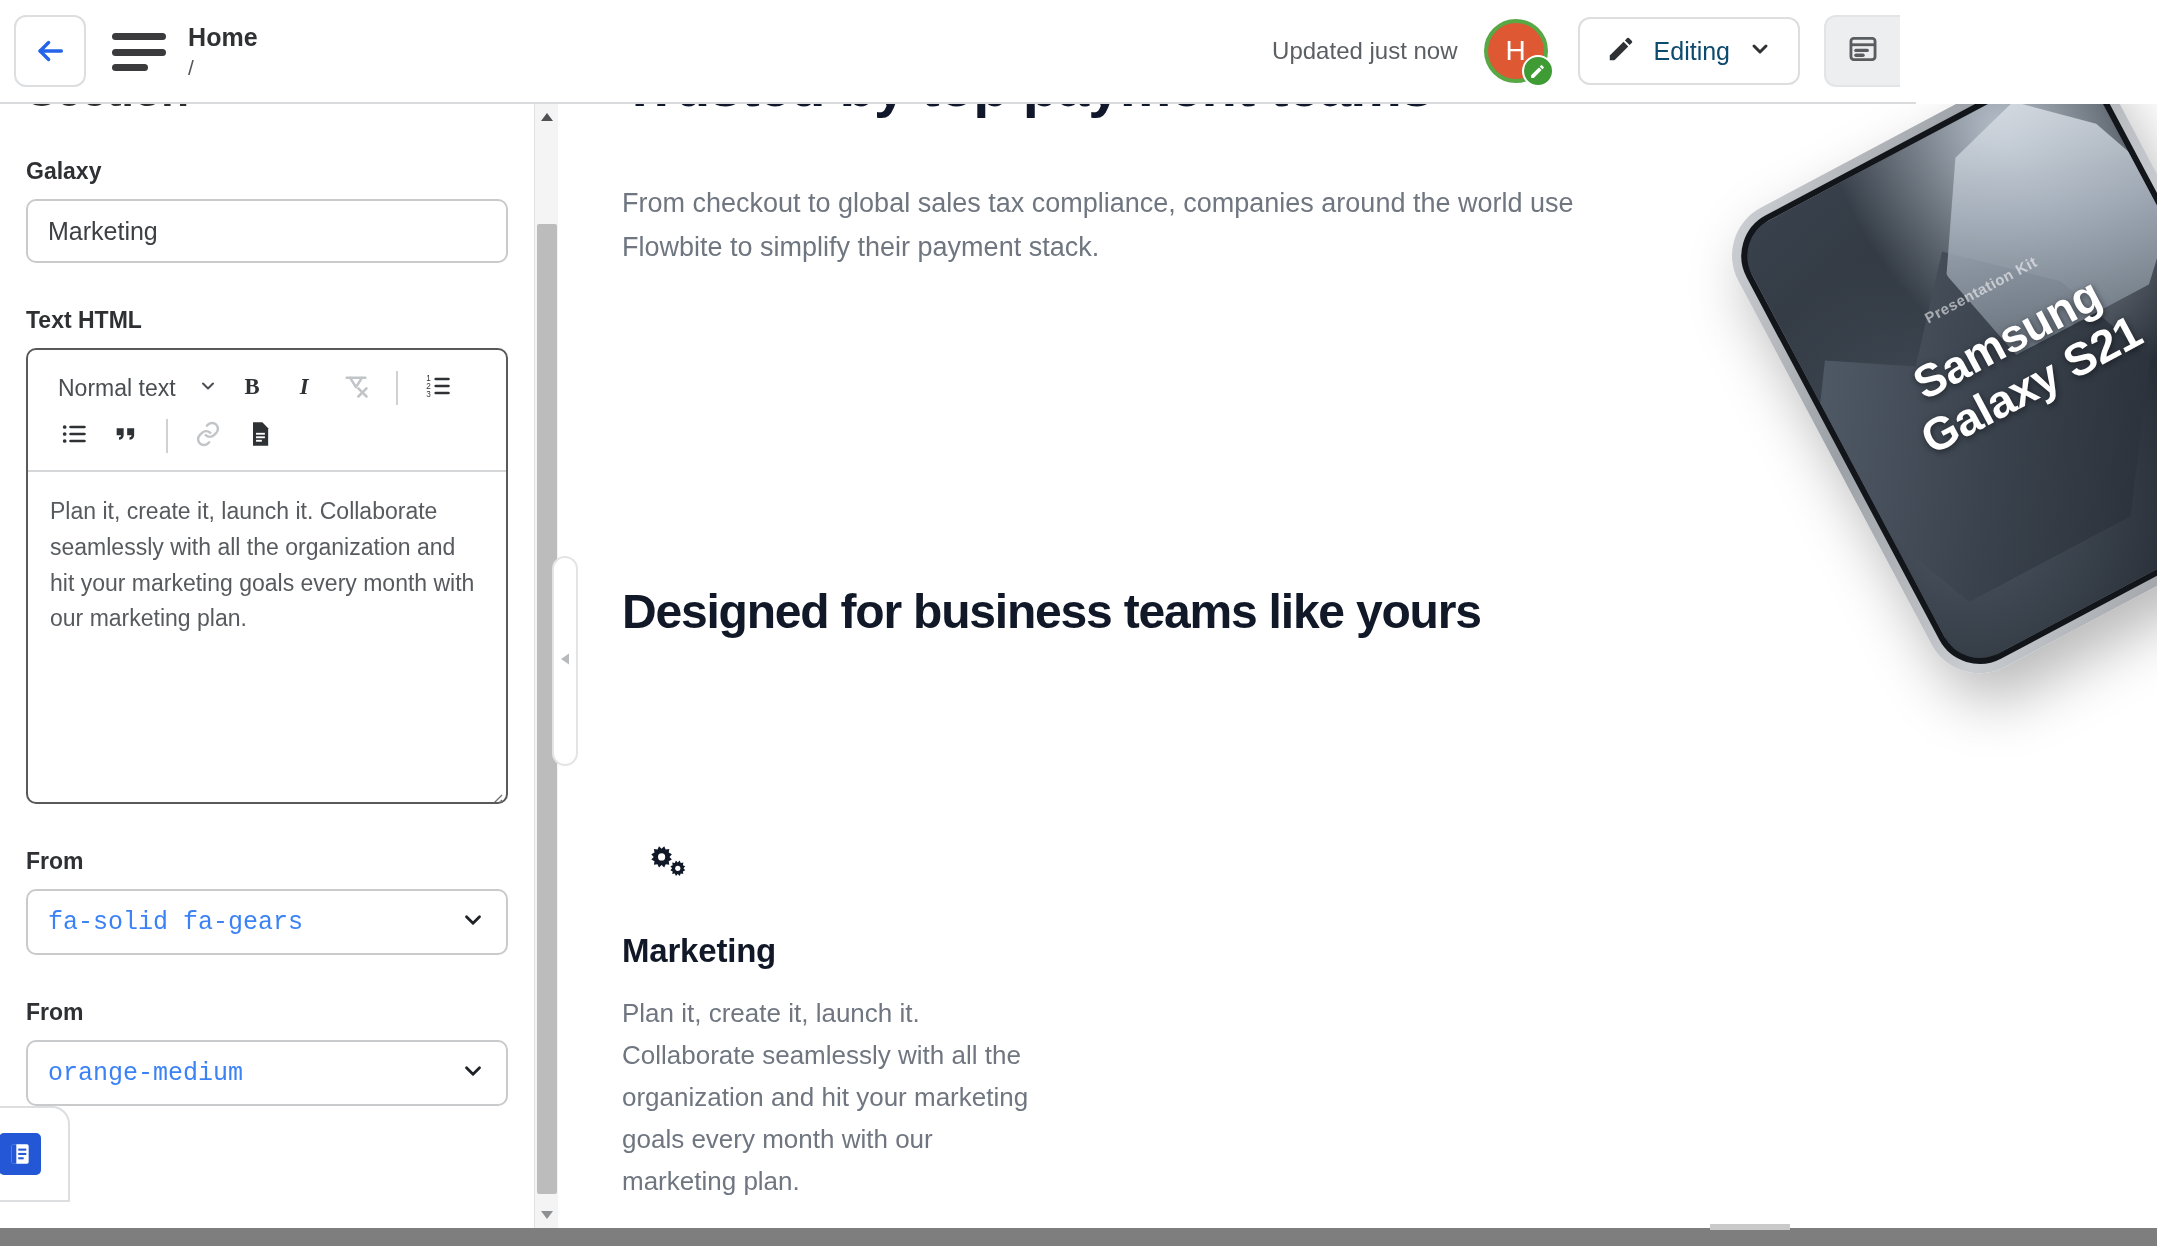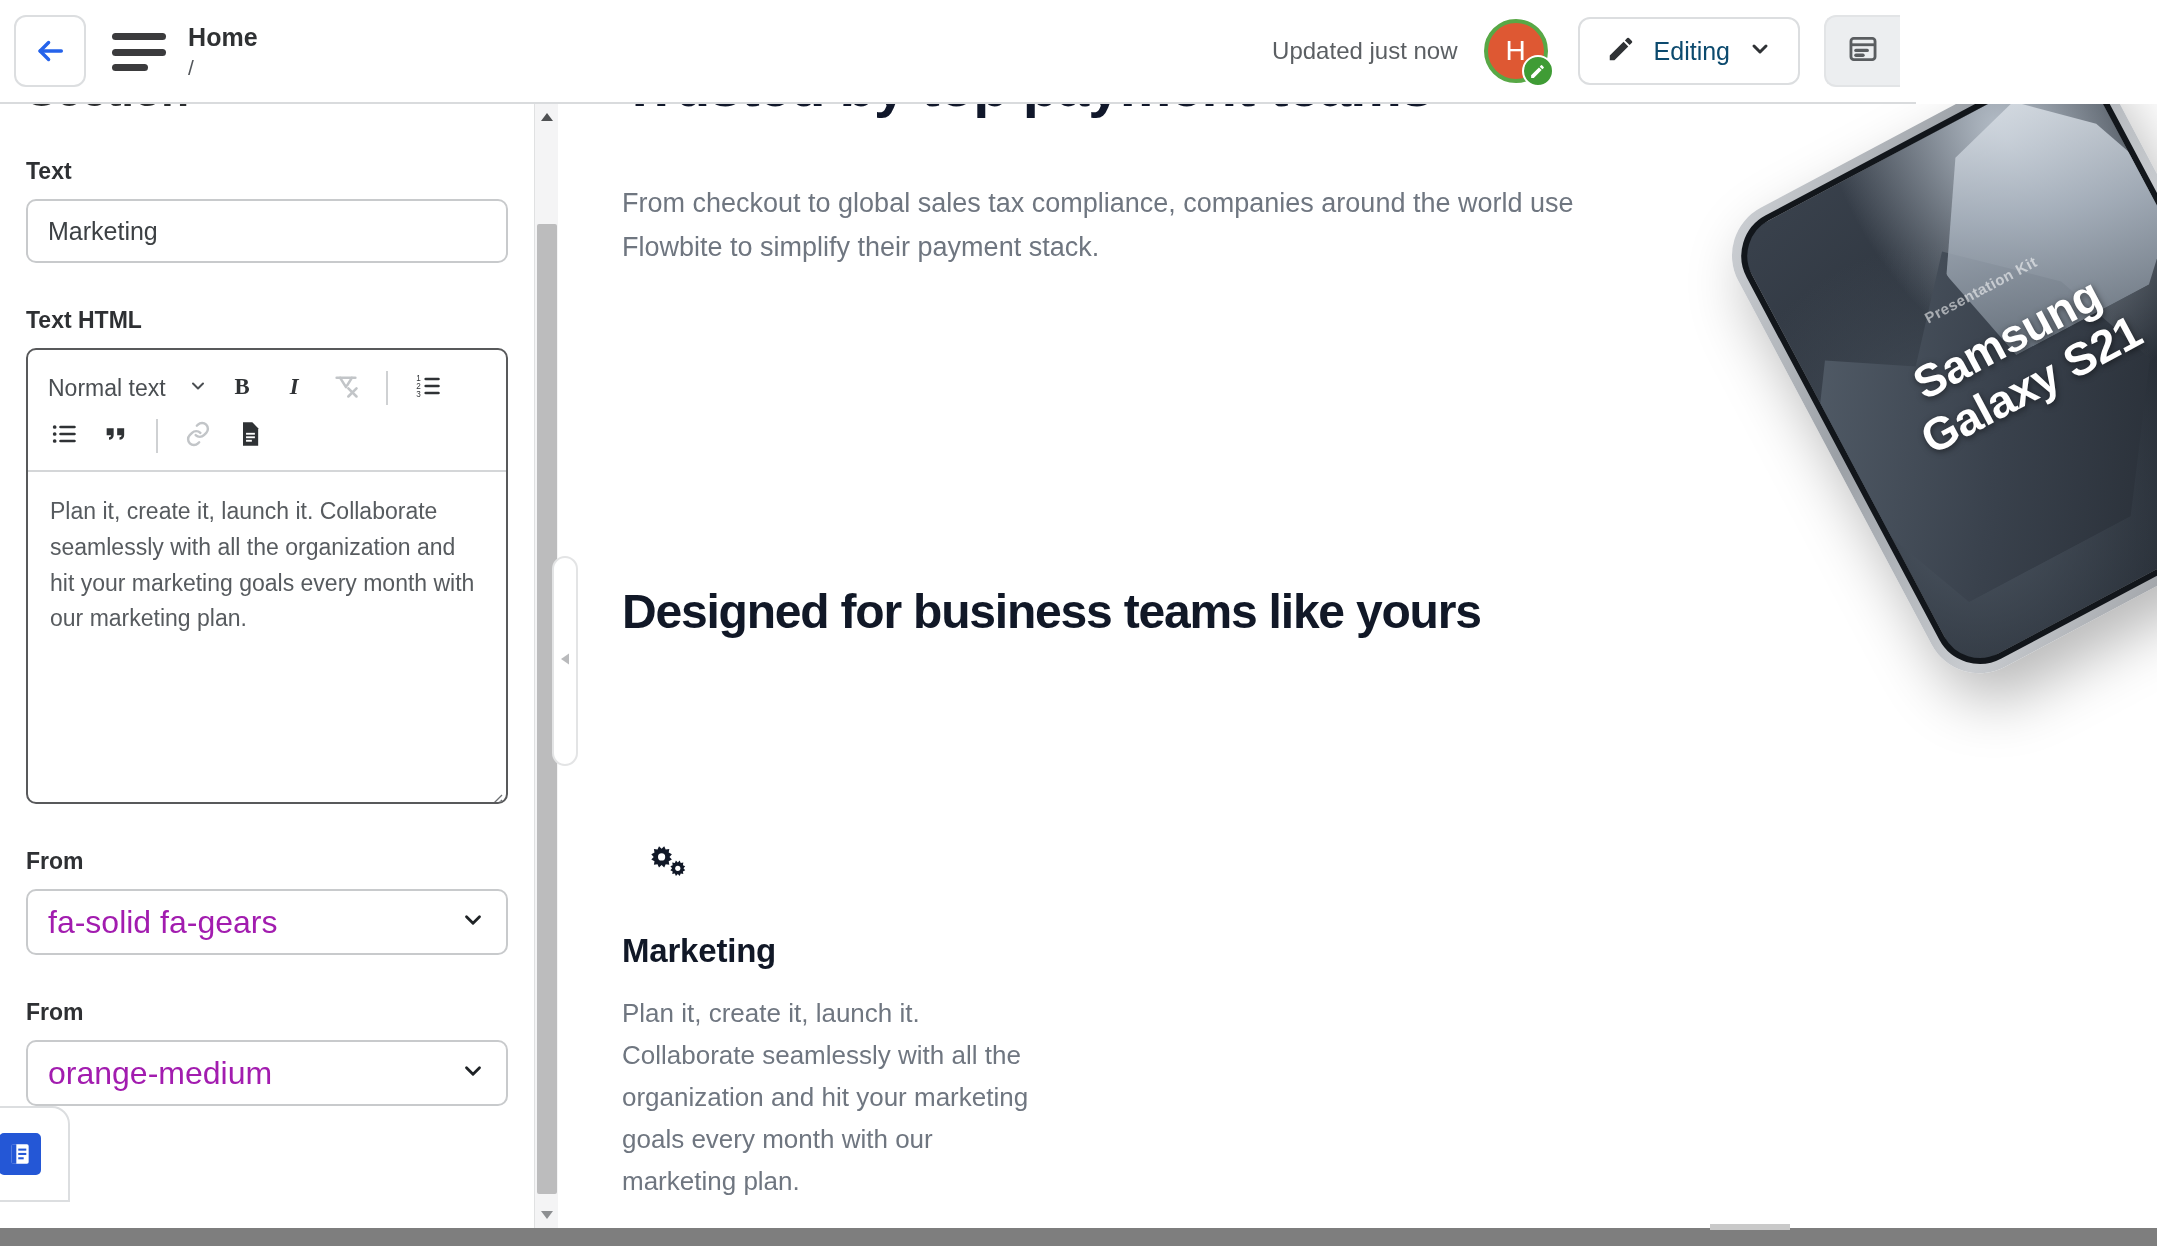--- a/index.html
+++ b/index.html
@@ -113,21 +113,21 @@
   }
 
   
   .rte {
     width: 482px;
     border: 2px solid #58595b; border-radius: 10px;
     overflow: hidden; background: #fff;
   }
   .rte-toolbar {
     border-bottom: 2px solid #d4d6d8;
-    padding: 14px 14px 10px 10px;
+    padding: 14px 14px 10px 20px;
   }
   .rte-row { display:flex; align-items:center; gap: 0; height: 48px; }
   .rte-btn {
     width: 52px; height: 46px;
     display:flex; align-items:center; justify-content:center;
     cursor:pointer; border-radius: 6px;
   }
   .rte-sep { width: 2px; height: 34px; background: #cfd1d3; margin: 0 14px; }
   .style-select {
     display:flex; align-items:center; gap: 22px;
@@ -144,21 +144,21 @@
     position:absolute; right: 3px; bottom: 3px;
     width: 18px; height: 18px;
   }
 
   .select-box {
     width: 482px; height: 66px;
     border: 2px solid #c8cacc; border-radius: 10px;
     background:#fff; display:flex; align-items:center;
     padding: 0 20px; cursor:pointer;
   }
-  .select-box .val { font-size: 32px; color: #a21caf; }
+  .select-box .val { font-size: 25px; color: #3b82f6; font-family: Liberation Mono, monospace; }
   .select-box .chev { margin-left:auto; }
 
   
   .doc-fab {
     position:absolute; left: -30px; bottom: 26px;
     width: 100px; height: 96px;
     border: 2px solid #dcdee0;
     border-radius: 0 18px 0 0;
     background: #fff;
     display:flex; align-items:center; justify-content:center;
@@ -360,21 +360,21 @@
     </div>
 
   </div>
 </div>
 
 <div class="left-panel">
   <div class="panel-inner">
 
     <div class="section-heading">Section</div>
 
-    <div class="field-label">Text</div>
+    <div class="field-label">Galaxy</div>
     <input class="text-input" type="text" value="Marketing" style="">
 
     <div class="field-label">Text HTML</div>
 
     <div class="rte">
       <div class="rte-toolbar">
 
         <div class="rte-row">
           <div class="style-select">
             <span>Normal text</span>

